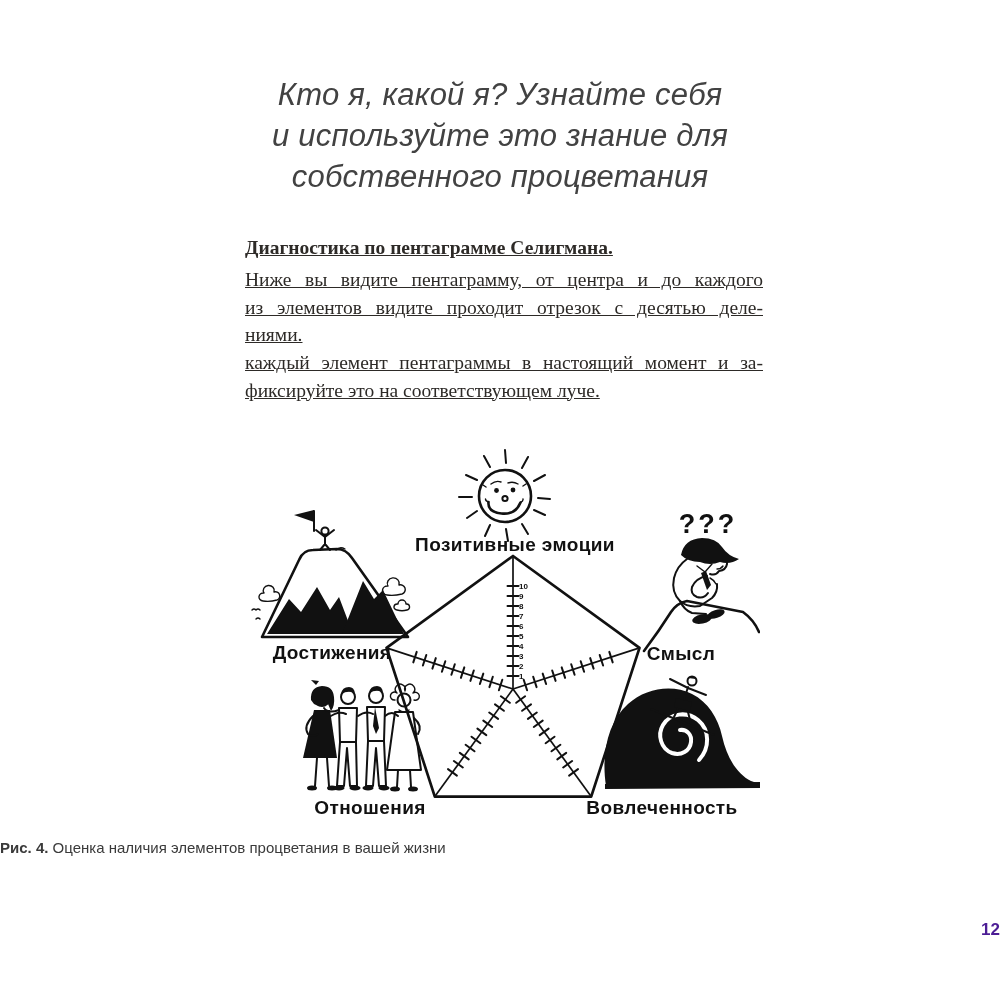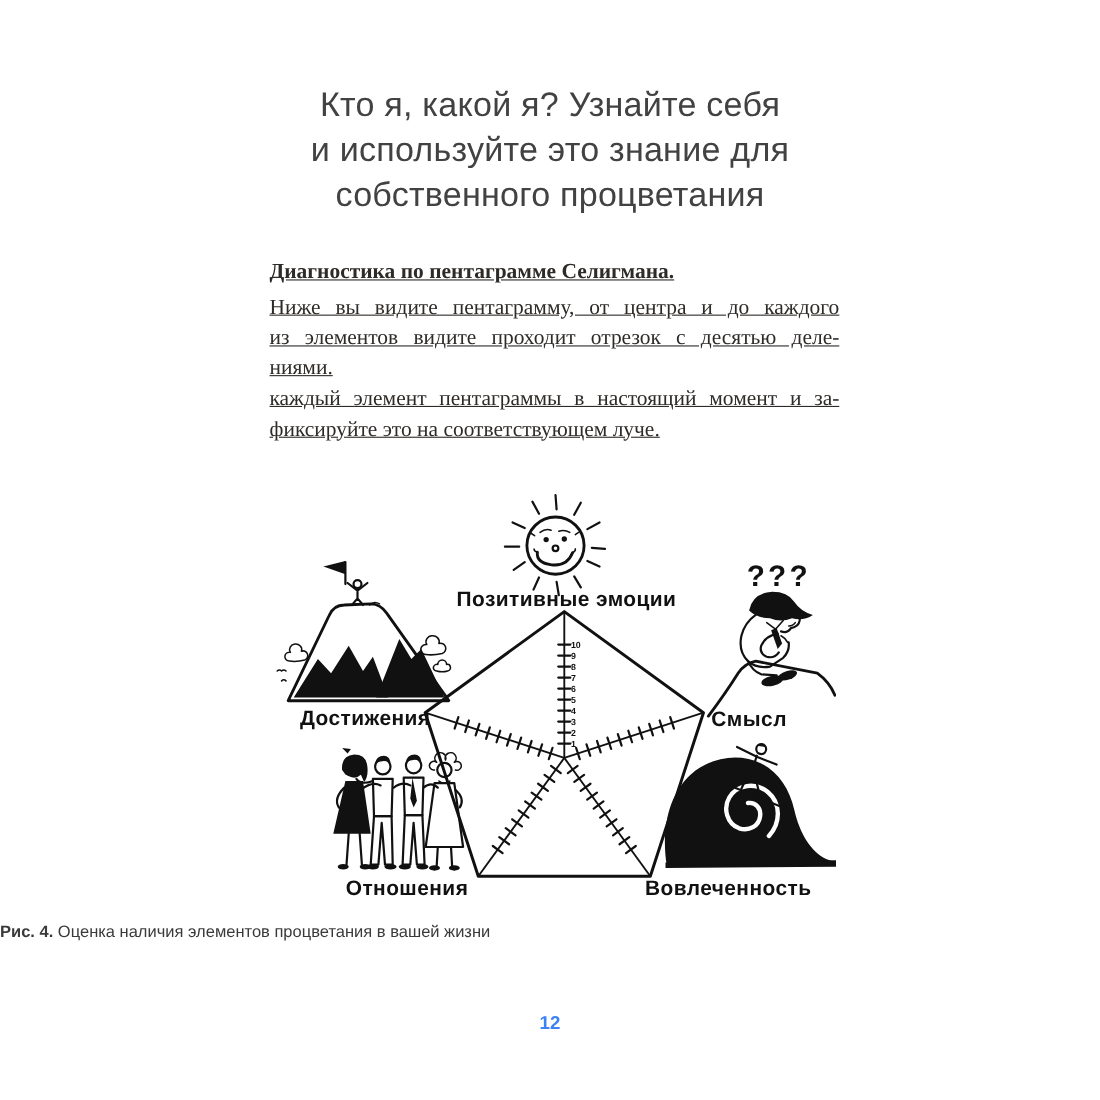--- a/index.html
+++ b/index.html
@@ -3,21 +3,21 @@
 <meta charset="utf-8">
 <style>
   html,body{margin:0;padding:0;}
   body{
     width:1000px;height:1000px;background:#ffffff;position:relative;
     overflow:hidden;font-family:"Liberation Sans",sans-serif;
   }
   .title{
     position:absolute;top:74px;left:0;width:1000px;text-align:center;
     font-family:"Liberation Sans",sans-serif;font-weight:400;
-    font-size:31px;line-height:41px;color:#424242;letter-spacing:.2px;
+    font-size:31px;line-height:41px;color:#424242;letter-spacing:.2px;font-style:italic;
   }
   .serif{font-family:"Liberation Serif",serif;color:#2d2a27;font-size:19.5px;line-height:27.5px;text-decoration:underline;}
   .heading{position:absolute;top:234px;left:245px;width:518px;font-weight:700;}
   .para{position:absolute;left:245px;width:518px;}
   .p1{top:266px;} .p2{top:349px;}
   .jline{text-align:justify;text-align-last:justify;}
   .figure{position:absolute;left:240px;top:438px;width:520px;height:390px;}
   .penta-outline{fill:none;stroke:#111;stroke-width:2.7;stroke-linejoin:round;}
   .spoke{stroke:#111;stroke-width:1.7;}
   .tick{stroke:#111;stroke-width:2;stroke-linecap:round;}
@@ -27,22 +27,22 @@
   .thick{stroke-width:2.6;}
   .fillb{fill:#111;stroke:none;}
   .axis-label{font-family:"Liberation Sans",sans-serif;font-weight:700;font-size:19px;fill:#111;letter-spacing:.4px;}
   .qmarks{font-family:"Liberation Sans",sans-serif;font-weight:700;font-size:27px;fill:#111;letter-spacing:3px;}
   .caption{
     position:absolute;top:839px;left:0;width:1000px;text-align:left;
     font-size:15px;color:#3a3a3a;
   }
   .caption .cap-b{font-weight:700;}
   .pagenum{
-    position:absolute;top:920px;left:0;width:1000px;text-align:center;
-    font-weight:700;font-size:17px;color:#3b82f6;
+    position:absolute;top:920px;left:0;width:1000px;text-align:right;
+    font-weight:700;font-size:17px;color:#4c1d95;
   }
 </style>
 </head>
 <body>
 
 <div class="title">
   <div>Кто я, какой я? Узнайте себя</div>
   <div>и используйте это знание для</div>
   <div>собственного процветания</div>
 </div>

